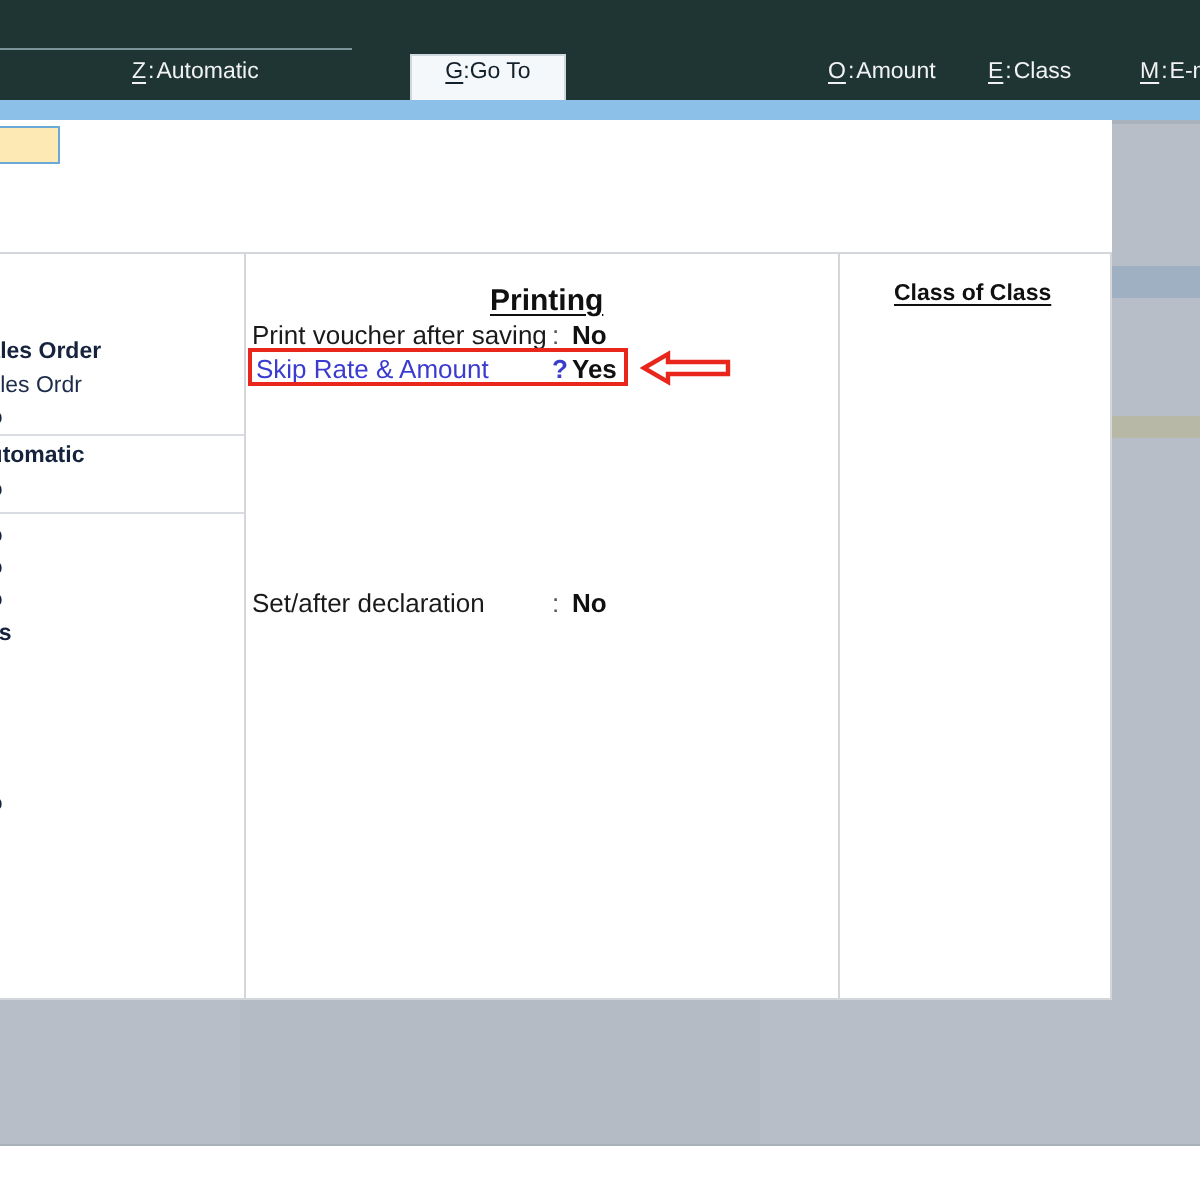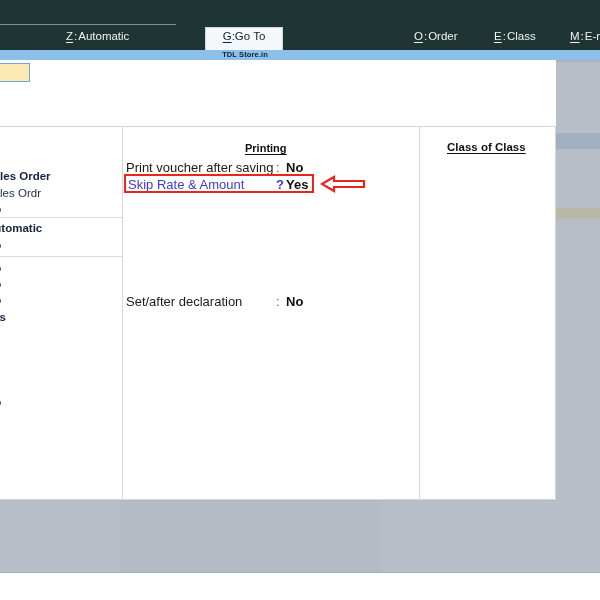--- a/index.html
+++ b/index.html
@@ -42,21 +42,21 @@
   .vdiv.c1{left:122px;}
   .vdiv.c2{left:419px;}
 
   
   .lcol{position:absolute;left:0;top:126px;width:122px;height:374px;overflow:hidden;}
   .lrow{position:absolute;left:-14px;font-size:11.5px;color:#1c2b4a;white-space:nowrap;line-height:13px;}
   .lrow.b{font-weight:bold;color:#16233d;}
   .lsep{position:absolute;left:0;width:122px;height:1px;background:#d9dce0;}
 
   
-  .secthead{position:absolute;font-size:11px;font-weight:bold;color:#101010;
+  .secthead{position:absolute;font-size:15px;font-weight:bold;color:#101010;
             text-decoration:underline;text-underline-offset:2px;white-space:nowrap;}
   .frow{position:absolute;font-size:13px;color:#1a1a1a;white-space:nowrap;line-height:13px;}
   .frow .sep{position:absolute;left:150px;color:#555;}
   .frow .val{position:absolute;left:160px;font-weight:bold;color:#101010;}
   .frow.hl{color:#3b3bd0;}
   .frow.hl .sep{color:#3b3bd0;font-weight:bold;}
   .frow.hl .val{color:#101010;}
 
   
   .redbox{position:absolute;left:124px;top:174px;width:190px;height:19px;
@@ -90,28 +90,27 @@
   <div class="topstrip"></div>
   <div class="menubar"></div>
   <div class="hairline"></div>
 
   <div class="mitem" style="left:66px;"><span class="k">Z</span><span class="c">:</span><span>Automatic</span></div>
 
   <div class="gotobtn">
     <div class="t"><span class="k">G</span><span class="c">:</span><span>Go To</span></div>
   </div>
 
-  <div class="mitem" style="left:414px;"><span class="k">O</span><span class="c">:</span><span>Order</span></div>
+  <div class="mitem" style="left:414px;"><span class="k">O</span><span class="c">:</span><span>Amount</span></div>
 
   <div class="mitem" style="left:494px;"><span class="k">E</span><span class="c">:</span><span>Class</span></div>
 
   <div class="mitem" style="left:570px;"><span class="k">M</span><span class="c">:</span><span>E-m</span></div>
 
   <div class="blueband"></div>
-  <div class="bluelabel">TDL Store.in</div>
 
   <div class="work"></div>
 
   <div class="yfield"></div>
 
   <div class="panel"></div>
   <div class="vdiv c1"></div>
   <div class="vdiv c2"></div>
 
   <div class="lcol">

